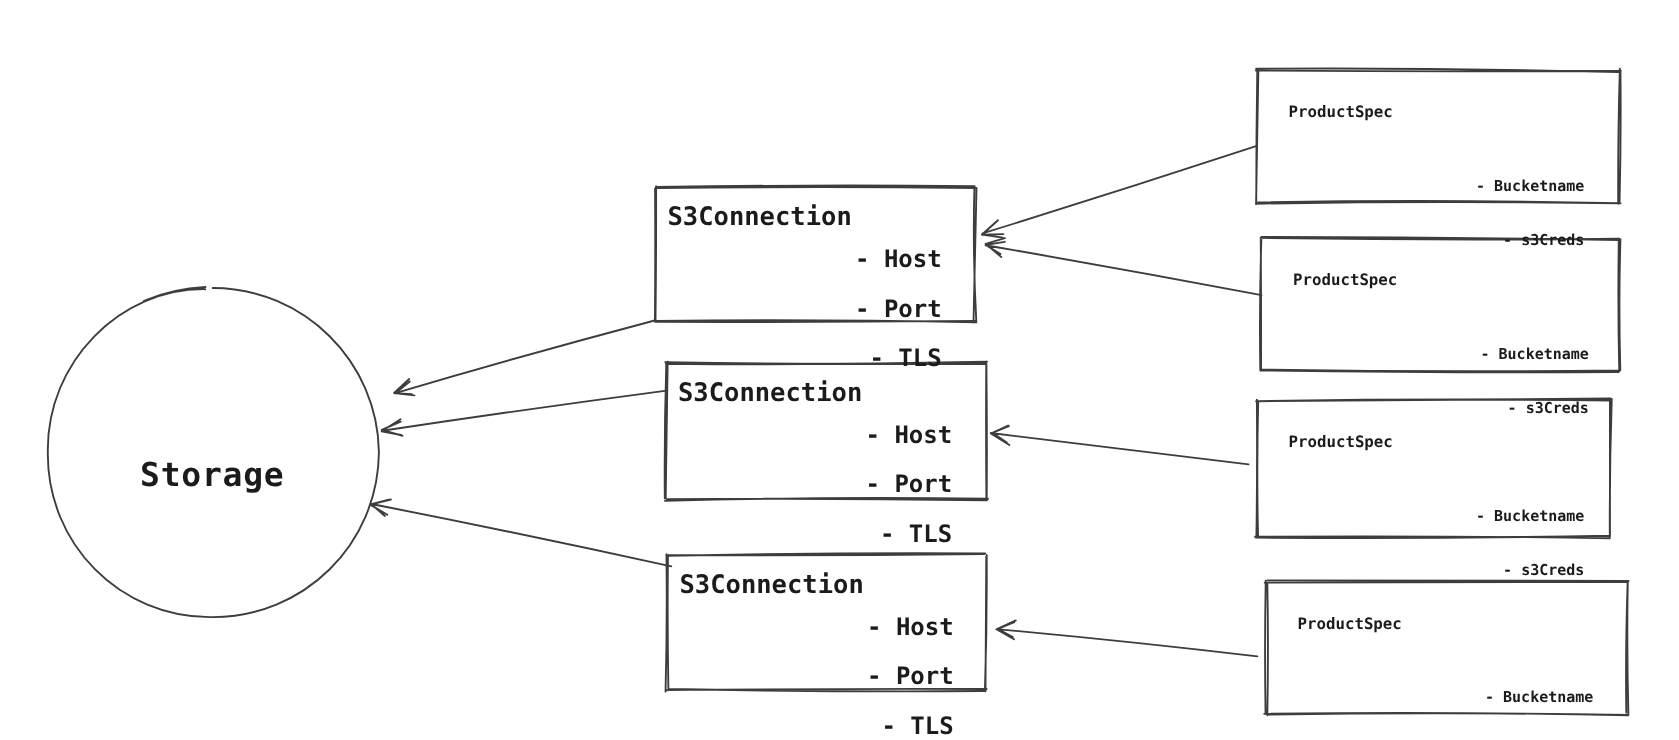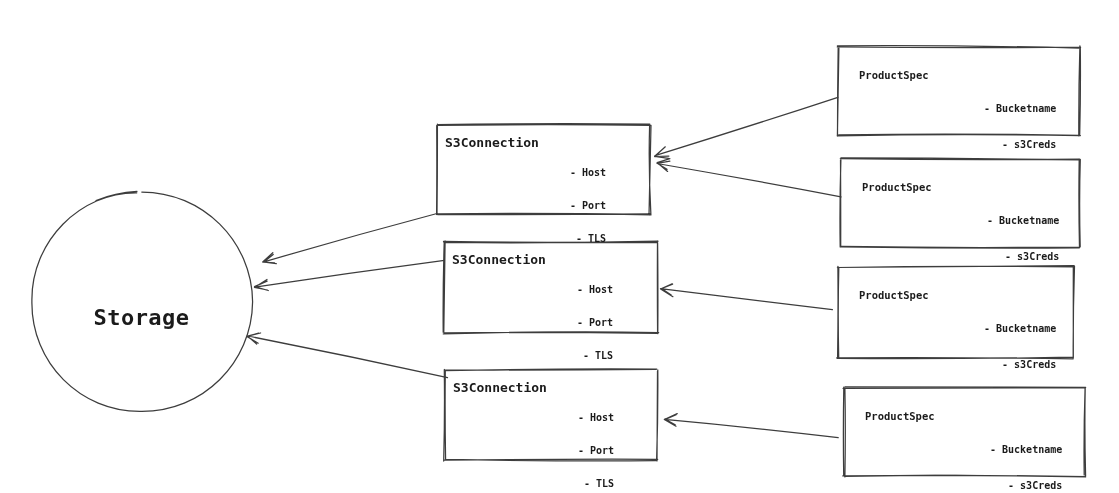--- a/index.html
+++ b/index.html
@@ -5,24 +5,24 @@
   html,body{margin:0;padding:0;background:#ffffff;}
   #canvas{
     position:relative;width:1119px;height:493px;background:#ffffff;overflow:hidden;
     font-family:"DejaVu Sans Mono", monospace;color:#1b1b1b;
   }
   #sketch-layer{position:absolute;left:0;top:0;width:1119px;height:493px;}
   #sketch-layer path{stroke:#3d3d3d;stroke-width:1.25;fill:none;stroke-linecap:round;stroke-linejoin:round;}
   .node{position:absolute;background:transparent;text-align:right;}
   .node-title{position:absolute;font-weight:700;white-space:pre;}
   .node-attrs{position:absolute;font-weight:700;white-space:pre;}
-  .s3 .node-title{left:8px;top:10px;font-size:13px;}
-  .s3 .node-attrs{left:133px;top:20px;font-size:10px;line-height:11px;}
+  .s3 .node-title{left:8px;top:10px;font-size:17px;}
+  .s3 .node-attrs{left:133px;top:20px;font-size:16px;line-height:11px;}
   .ps .node-title{left:21px;top:22px;font-size:10.5px;}
-  .ps .node-attrs{left:146px;top:32px;font-size:10px;line-height:12px;}
+  .ps .node-attrs{left:146px;top:48px;font-size:10px;line-height:12px;}
   .ellipse{display:flex;align-items:center;justify-content:center;}
   .storage-label{font-size:22px;font-weight:700;margin-bottom:5px;letter-spacing:0.5px;margin-top:35px;}
 </style>
 </head>
 <body>
 
 <div id="canvas">
   <svg id="sketch-layer" viewBox="0 0 1119 493">
       <path d="M437.7 125.4Q543.1 124.1 650.8 125.3M437.4 124.7Q543.9 123.0 649.8 124.1M649.6 125.5Q648.4 169.0 650.9 214.9M651.0 125.3Q649.9 168.6 649.0 215.0M650.1 213.9Q542.3 214.9 437.6 214.6M650.9 214.9Q541.8 212.6 437.8 213.9M436.6 214.5Q437.0 169.9 436.7 125.7M437.0 213.2Q437.5 170.2 437.4 124.1"></path>
       <path d="M443.5 241.4Q551.1 243.1 657.6 242.5M443.9 242.5Q551.1 243.6 658.0 241.2M657.5 241.2Q657.2 286.2 657.6 333.6M657.6 242.9Q658.1 286.7 657.8 332.7M658.0 333.5Q550.8 331.9 444.5 332.8M658.7 332.5Q552.7 331.0 443.3 333.9M443.2 332.3Q442.8 288.7 444.2 242.4M443.8 332.0Q444.6 289.7 445.1 241.1"></path>

